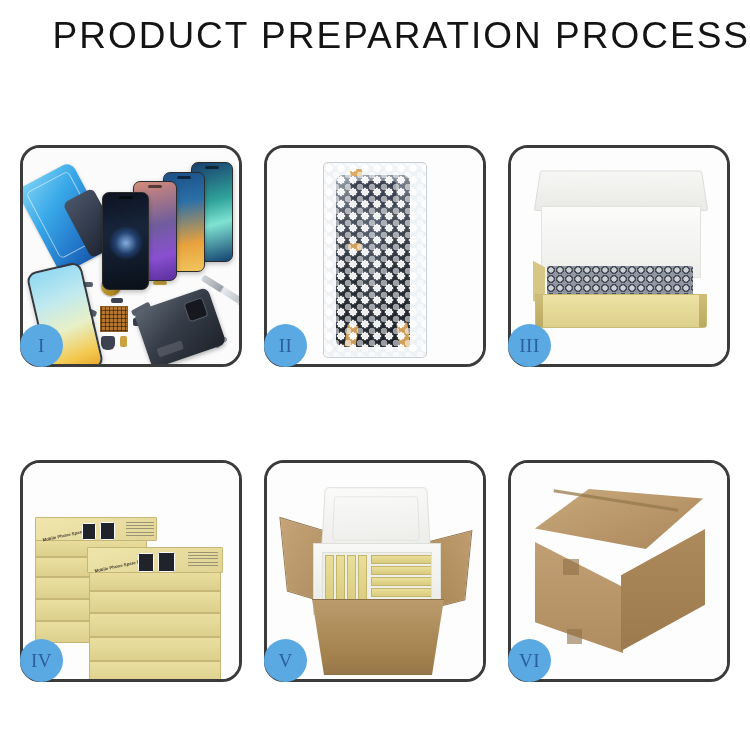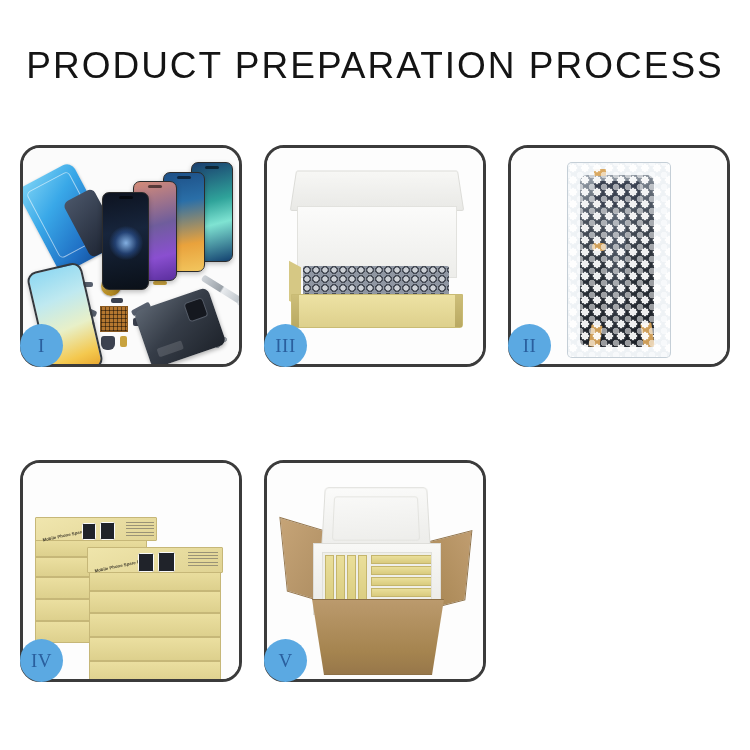--- a/index.html
+++ b/index.html
@@ -6,21 +6,21 @@
   html, body { margin: 0; padding: 0; }
   body {
     width: 750px; height: 750px;
     background: #ffffff;
     font-family: "Liberation Sans", sans-serif;
     overflow: hidden;
     position: relative;
   }
 
   
-  .header { text-align: center; padding-top: 46px; }
+  .header { text-align: right; padding-top: 16px; }
   .title {
     font-size: 37px;
     font-weight: 400;
     color: #141414;
     letter-spacing: 2.0px;
     line-height: 1.08;
     white-space: nowrap;
   }
   .subtitle {
     font-size: 15.5px;
@@ -353,45 +353,45 @@
       <div class="screws">
         <i style="left:0;top:0;"></i>
           <i style="left:11px;top:3px;"></i>
           <i style="left:4px;top:9px;"></i>
       </div>
     </div>
     <div class="badge">I</div>
   </div>
 
   <div class="panel">
-    <div class="panel-clip p3">
-      <div class="b3-lid"></div>
-      <div class="b3-foam"></div>
-      <div class="b3-bubble"></div>
-      <div class="b3-side"></div>
-      <div class="b3-front"></div>
-    </div>
-    <div class="badge">III</div>
-  </div>
-
-  <div class="panel">
     <div class="panel-clip p2">
       <div class="bag">
         <div class="bag-inner">
           <div class="bag-strip"></div>
         </div>
         <div class="tape" style="left:26px;top:6px;width:12px;height:7px;"></div>
         <div class="tape" style="left:24px;top:80px;width:14px;height:8px;border-radius:4px;"></div>
         <div class="tape" style="left:22px;top:162px;width:11px;height:22px;transform:rotate(8deg);"></div>
         <div class="tape" style="left:74px;top:160px;width:11px;height:24px;transform:rotate(-8deg);"></div>
         <div class="bubbles"></div>
         <div class="bubbles2"></div>
       </div>
     </div>
     <div class="badge">II</div>
+  </div>
+
+  <div class="panel">
+    <div class="panel-clip p3">
+      <div class="b3-lid"></div>
+      <div class="b3-foam"></div>
+      <div class="b3-bubble"></div>
+      <div class="b3-side"></div>
+      <div class="b3-front"></div>
+    </div>
+    <div class="badge">III</div>
   </div>
 
   <div class="panel">
     <div class="panel-clip p4">
       <div class="stack">
 
         <div class="sbox" style="left:4px;top:46px;width:112px;height:20px;"></div>
         <div class="sbox" style="left:4px;top:66px;width:112px;height:20px;"></div>
         <div class="sbox" style="left:4px;top:86px;width:112px;height:22px;"></div>
         <div class="sbox" style="left:4px;top:108px;width:112px;height:22px;"></div>
@@ -452,14 +452,25 @@
           <div class="ybar" style="left:48px;top:24px;width:62px;height:9px;"></div>
           <div class="ybar" style="left:48px;top:35px;width:62px;height:9px;"></div>
           <div class="ybar" style="left:48px;top:46px;width:62px;height:8px;"></div>
         </div>
       </div>
       <div class="v-body"></div>
     </div>
     <div class="badge">V</div>
   </div>
 
+  <div class="panel">
+    <div class="panel-clip p6">
+      <div class="c6-top"></div>
+      <div class="c6-left"></div>
+      <div class="c6-right"></div>
+      <div class="c6-seam"></div>
+      <div class="c6-tab" style="left:52px;top:96px;width:16px;height:16px;"></div>
+      <div class="c6-tab" style="left:56px;top:166px;width:15px;height:15px;"></div>
+    </div>
+    <div class="badge">VI</div>
+  </div>
 
 </div>
 
 </body></html>

